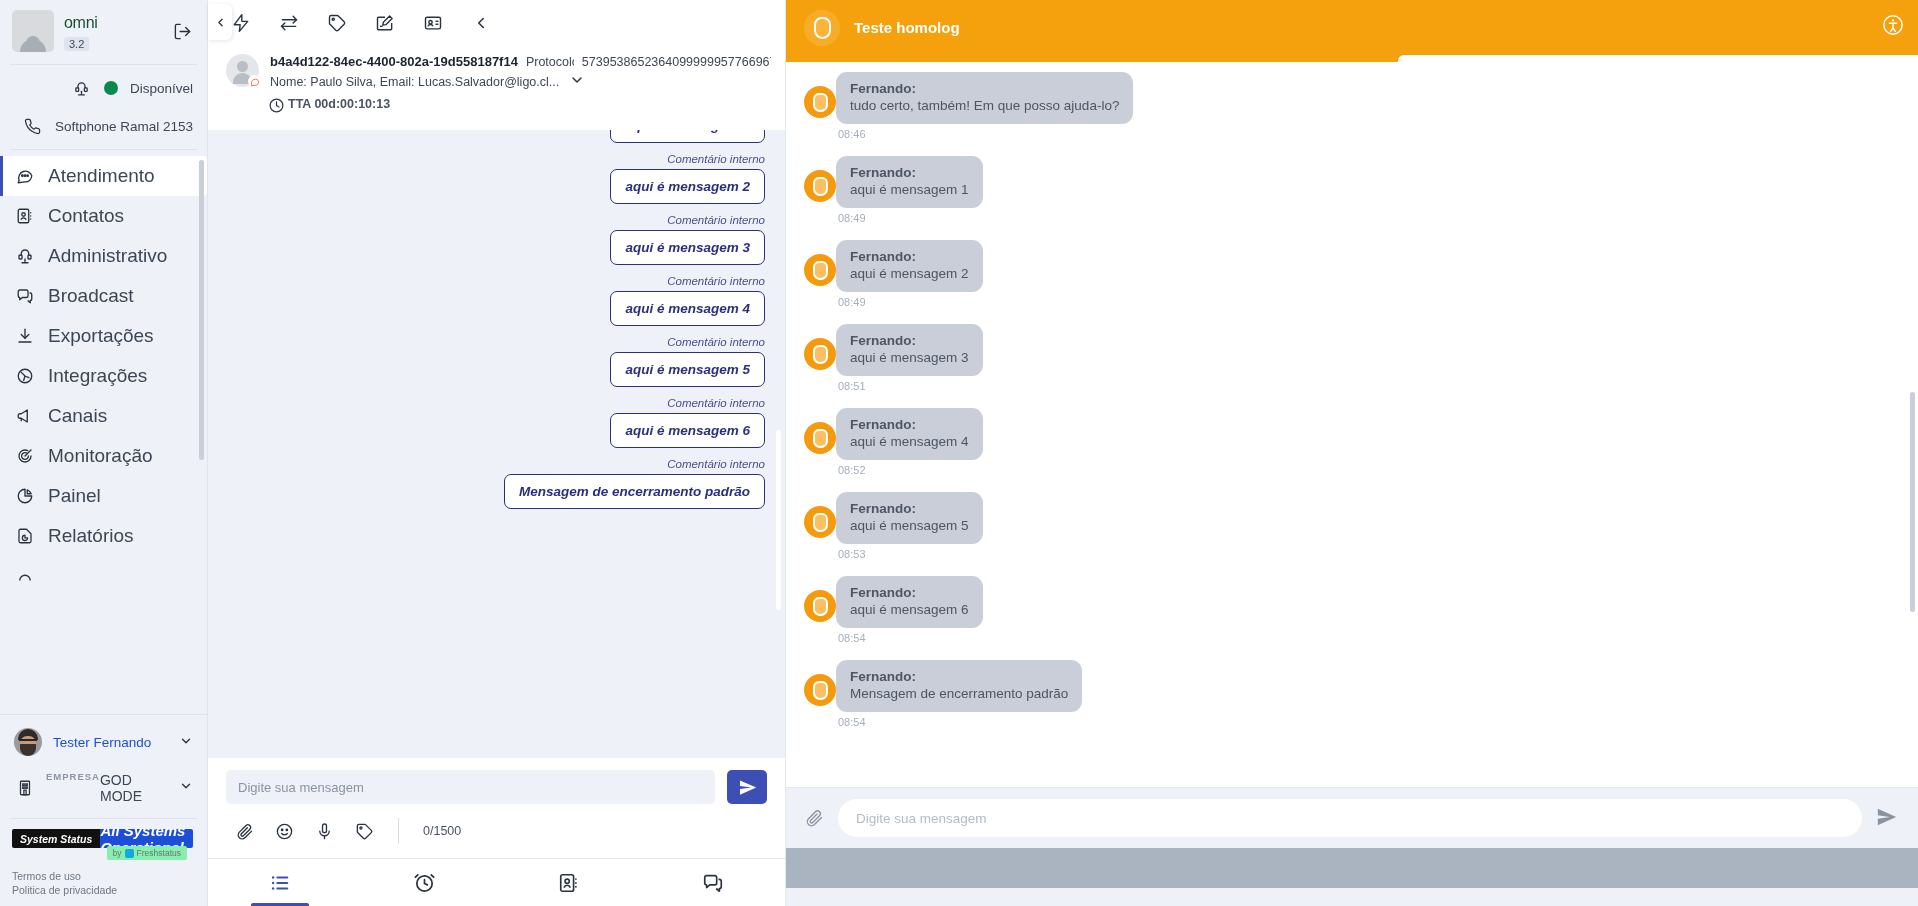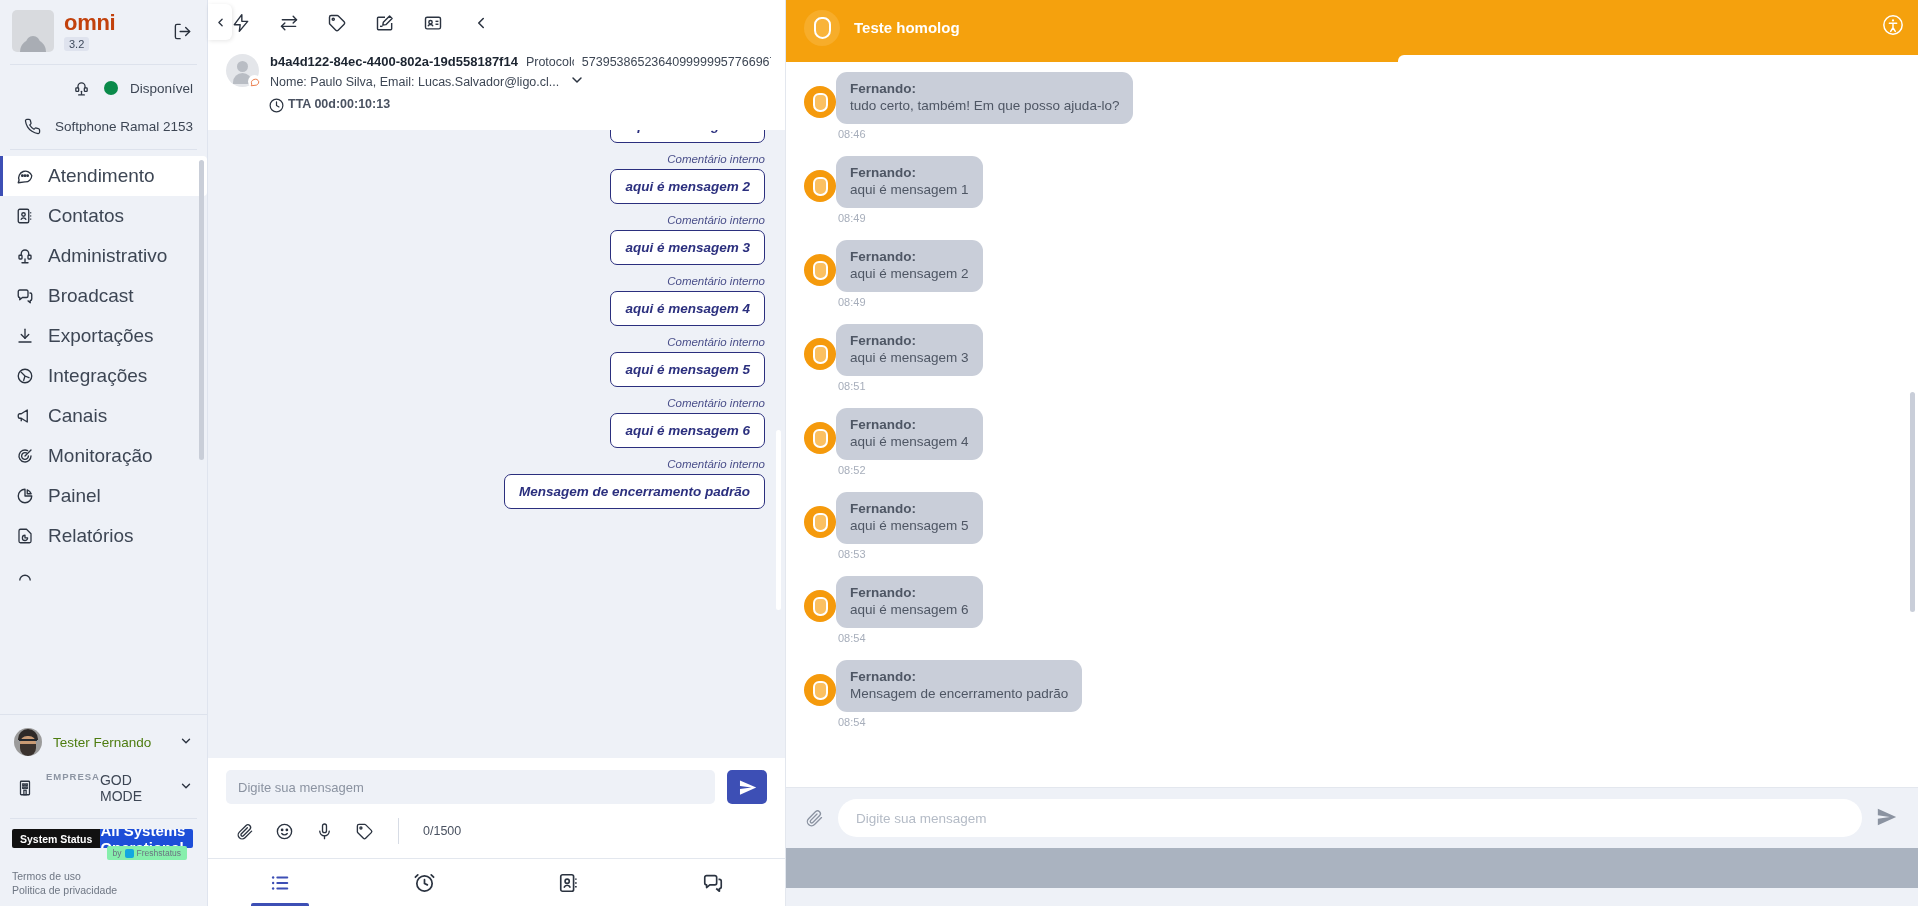--- a/index.html
+++ b/index.html
@@ -24,21 +24,21 @@
     width: 42px; height: 42px; border-radius: 5px; background: #d8dade;
     display: flex; align-items: flex-end; justify-content: center; overflow: hidden;
     flex: 0 0 42px;
   }
   .sb-avatar .head { width: 13px; height: 13px; border-radius: 50%; background: #a9adb4; margin-bottom: 1px; }
   .sb-avatar .body { width: 26px; height: 14px; border-radius: 13px 13px 0 0; background: #a9adb4; position: absolute; margin-top: 22px;}
   .sb-avatar-inner { position: relative; width: 42px; height: 42px; display:flex; flex-direction:column; align-items:center; justify-content:flex-end; padding-bottom:0;}
   .sb-avatar-inner .head { width:14px;height:14px;border-radius:50%;background:#a9adb4;margin-bottom:2px;margin-top:8px;}
   .sb-avatar-inner .body { width:26px;height:13px;border-radius:13px 13px 0 0;background:#a9adb4;}
   .sb-brand { flex: 1; display: flex; flex-direction: column; }
-  .sb-brand-name { font-size: 22px; font-weight: 700; color: #c2410c; letter-spacing: -0.3px; line-height: 24px; }
+  .sb-brand-name { font-size: 16px; font-weight: 400; color: #14532d; letter-spacing: -0.3px; line-height: 24px; }
   .sb-ver { font-size: 11px; color: #3f4a5c; background: #dfe3ee; border-radius: 3px; padding: 1px 5px; align-self: flex-start; margin-top: 2px; }
   .sb-logout { width: 26px; height: 26px; display:flex; align-items:center; justify-content:center; cursor:pointer; color:#28303c;}
   .sb-sep { height: 1px; background: #dde2ec; margin: 4px 10px; }
 
   .sb-row { display: flex; align-items: center; gap: 12px; padding: 9px 14px; font-size: 13.5px; color: #3d4654; cursor: pointer; justify-content: flex-end; }
   .sb-row .ico { width: 20px; height: 20px; display:flex; align-items:center; justify-content:center; flex:0 0 20px; color:#2b3340;}
   .dot-green { width: 14px; height: 14px; border-radius: 50%; background: #0a8a4a; flex: 0 0 14px; }
 
   .sb-nav { flex: 1; overflow: hidden; position: relative; padding-top: 2px; }
   .sb-item { display: flex; align-items: center; gap: 13px; padding: 9px 14px; font-size: 19px; color: #3d4654; cursor: pointer; }
@@ -46,30 +46,30 @@
   .sb-item .ico { width: 21px; height: 21px; display:flex; align-items:center; justify-content:center; flex:0 0 21px; color:#2b3340;}
   .sb-scroll { position: absolute; right: 3px; top: 6px; width: 5px; height: 300px; border-radius: 3px; background: #c9ced8; }
 
   .sb-footer { border-top: 1px solid #dde2ec; padding: 4px 0 0 0; }
   .sb-user { display:flex; align-items:center; gap:11px; padding: 9px 14px; cursor:pointer;}
   .sb-user-av { width: 28px; height: 28px; border-radius: 50%; flex:0 0 28px; overflow:hidden; background:#9b9b9b; position:relative;}
   .sb-user-av .hair { position:absolute; left:4px; top:1px; width:20px; height:11px; background:#2f2a28; border-radius:10px 10px 0 0;}
   .sb-user-av .face { position:absolute; left:6px; top:8px; width:16px; height:17px; background:#c99a74; border-radius:8px 8px 9px 9px;}
   .sb-user-av .beard { position:absolute; left:6px; top:16px; width:16px; height:12px; background:#3a322e; border-radius:0 0 9px 9px;}
   .sb-user-av .glasses { position:absolute; left:5px; top:11px; width:18px; height:4px; border-top:2px solid #22272e;}
-  .sb-user-name { flex:1; font-size:13.5px; color:#4d7c0f;}
+  .sb-user-name { flex:1; font-size:13.5px; color:#1d4ed8;}
   .chev { color:#2b3340; font-size: 13px; }
   .sb-company { display:flex; align-items:center; gap:11px; padding: 6px 14px 10px 14px; cursor:pointer;}
   .sb-company .ico { width:21px;height:21px;flex:0 0 21px; display:flex;align-items:center;justify-content:center;color:#2b3340;}
   .sb-company-text { flex:1; display:flex; flex-direction:row; }
   .sb-company-label { font-size: 9.5px; letter-spacing: 1px; color:#8d95a3; font-weight:600;}
   .sb-company-name { font-size: 14px; color:#3d4654; margin-top:1px;}
 
   .status-wrap { padding: 6px 12px 0 12px; position: relative;}
-  .status-badge { display:flex; height:19px; border-radius:2px; overflow:hidden; width: 181px; cursor:pointer;}
+  .status-badge { display:flex; height:19px; border-radius:2px; overflow:hidden; width: 181px; cursor:pointer;font-style:italic;}
   .status-left { background:#111; color:#fff; font-size:10.5px; font-weight:700; display:flex; align-items:center; padding:0 8px;}
   .status-right { background:#1d4ed8; color:#fff; font-size:15px; font-weight:700; display:flex; align-items:center; justify-content:center; flex:1;}
   .fresh { position:absolute; right:20px; top:23px; background:#86efac; border-radius:2px; padding:2px 6px; display:flex; align-items:center; gap:3px; font-size:8.5px; color:#6b7280;}
   .fresh .shield { width:9px;height:9px;border-radius:2px;background:#13a8e0; display:inline-block;}
   .legal { padding: 22px 12px 10px 12px; display:flex; flex-direction:column; gap:2px;}
   .legal a { font-size:10.5px; color:#6e7683; text-decoration:none; cursor:pointer;}
 
   
   .middle {
     width: 578px; flex: 0 0 578px; height: 906px;

